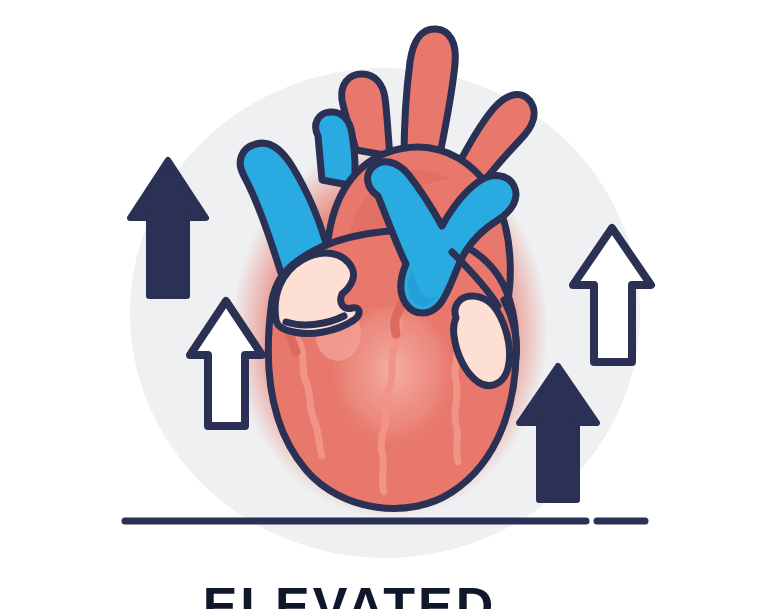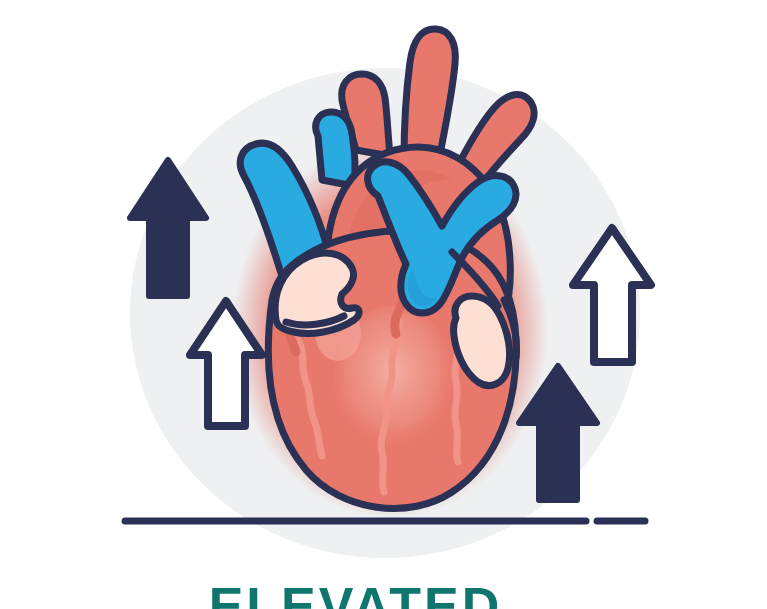--- a/index.html
+++ b/index.html
@@ -21,29 +21,29 @@
   #illustration {
     position: absolute;
     left: 0;
     top: 0;
     width: 767px;
     height: 609px;
     display: block;
   }
   .caption {
     position: absolute;
-    left: 6px;
+    left: 0;
     top: 578px;
     width: 699px;
     text-align: center;
     font-family: "Liberation Sans", sans-serif;
     font-weight: bold;
     font-size: 52px;
     letter-spacing: 3px;
-    color: #0f766e;
+    color: #0f172a;
     line-height: 56px;
     overflow: hidden;
     height: 31px;
     user-select: none;
   }
 </style>
 </head>
 <body>
 
 <div id="stage">

